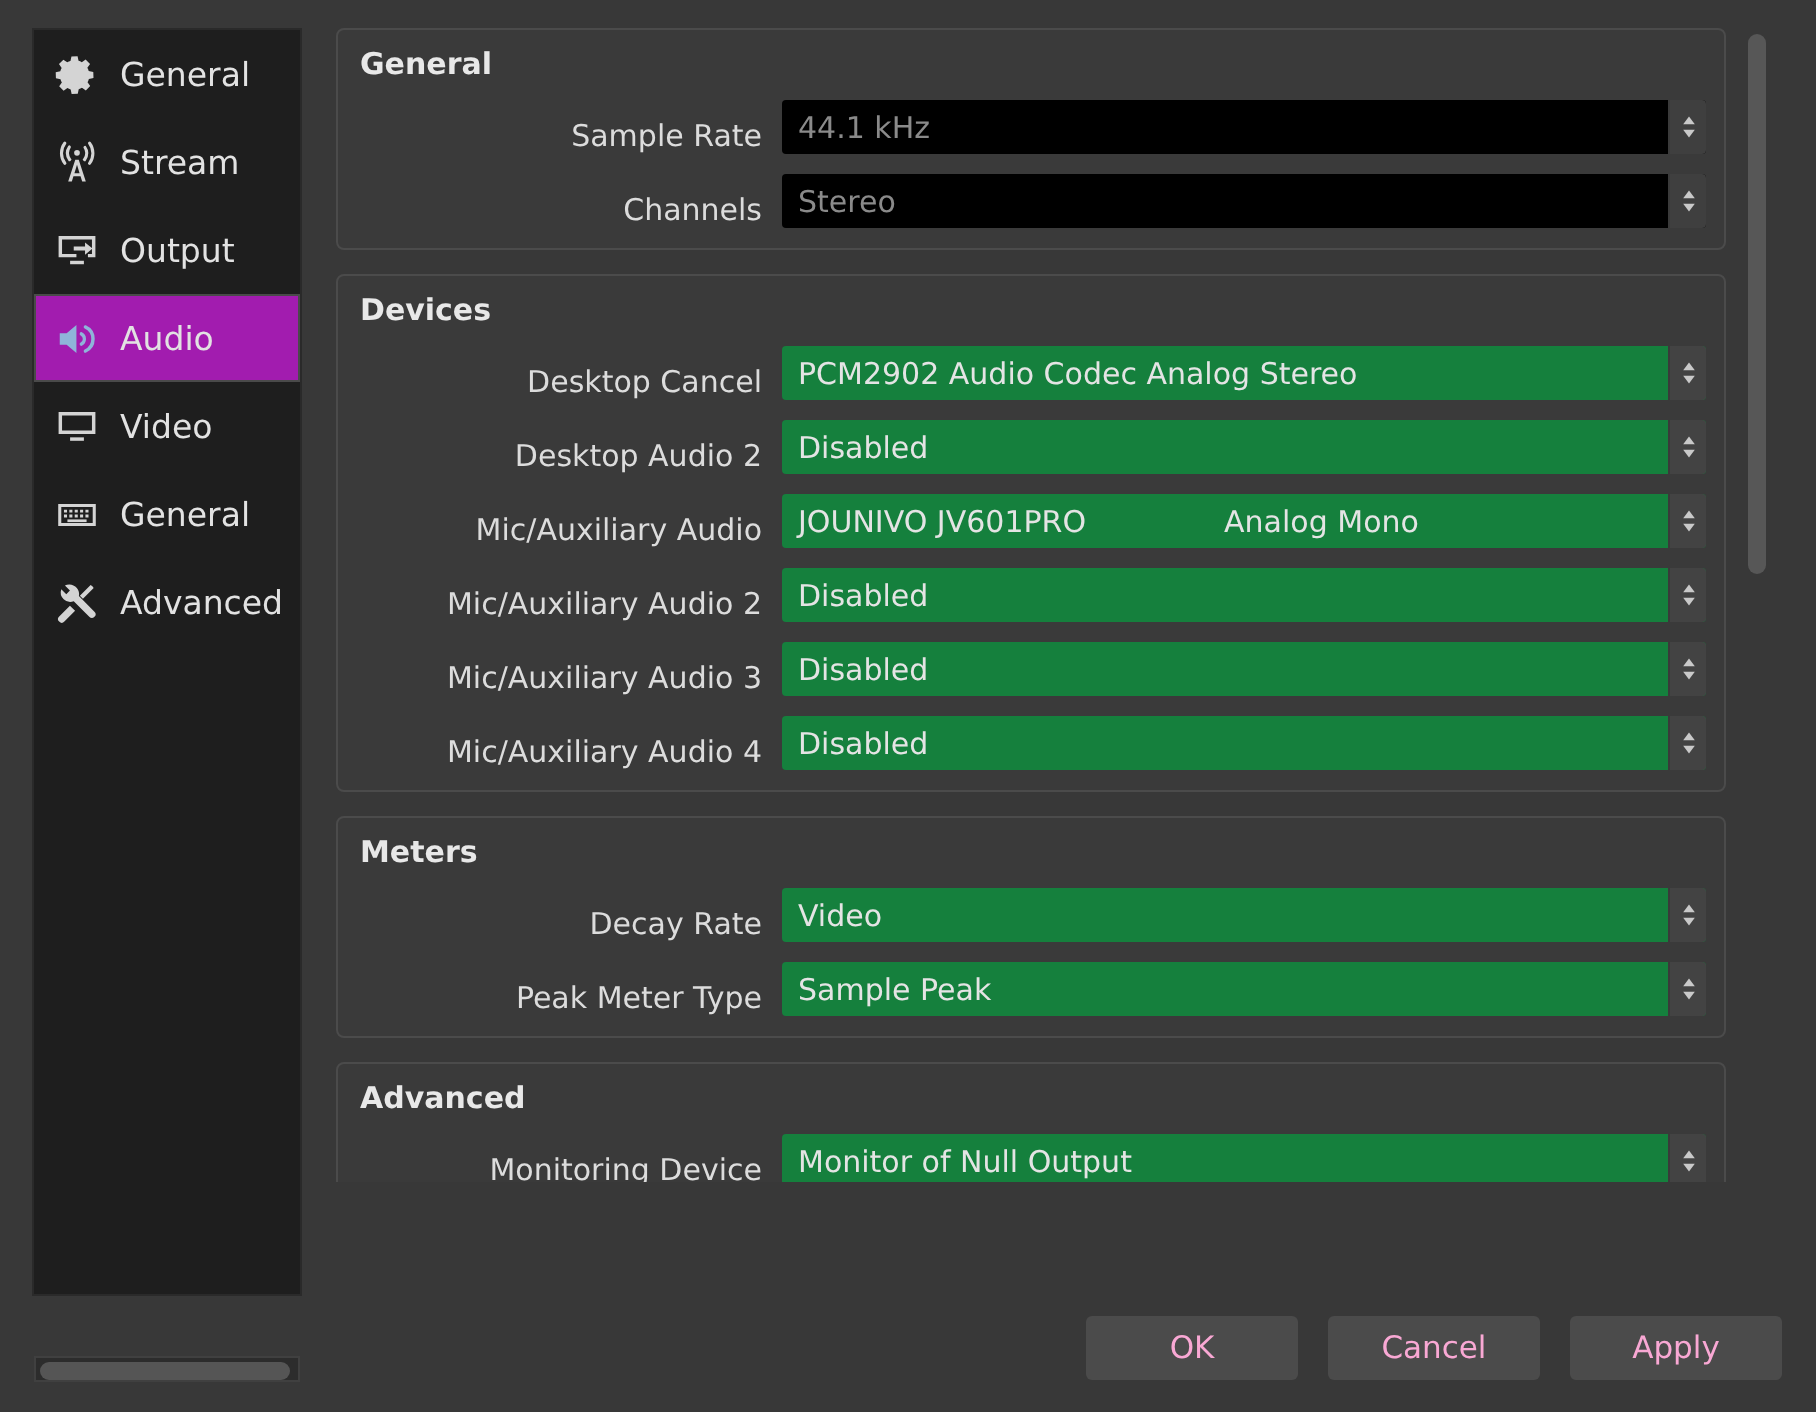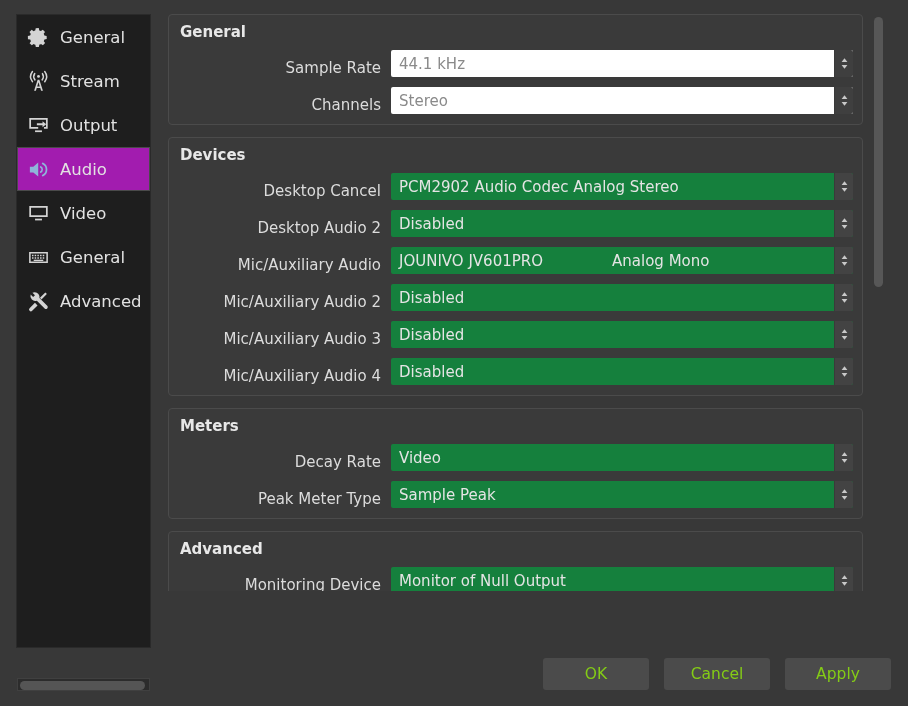--- a/index.html
+++ b/index.html
@@ -138,21 +138,21 @@
     height: 27px;
     display: flex;
     align-items: stretch;
     background: #15803d;
     border-radius: 2px;
     overflow: hidden;
     cursor: default;
   }
 
   .combo.disabled {
-    background: #ffffff;
+    background: #000000;
   }
 
   .combo-text {
     flex: 1 1 auto;
     display: flex;
     align-items: center;
     padding-left: 8px;
     font-size: 15px;
     color: #e4e4e4;
     white-space: nowrap;
@@ -214,21 +214,21 @@
     padding-right: 17px;
     gap: 15px;
   }
 
   .dlg-button {
     width: 106px;
     height: 32px;
     background: #4b4b4b;
     border: none;
     border-radius: 3px;
-    color: #84cc16;
+    color: #f9a8d4;
     font-size: 15.5px;
     font-family: "DejaVu Sans", "Liberation Sans", sans-serif;
     cursor: default;
   }
 </style>
 </head>
 <body>
 
 <div id="sidebar">
     <div class="nav-item">

